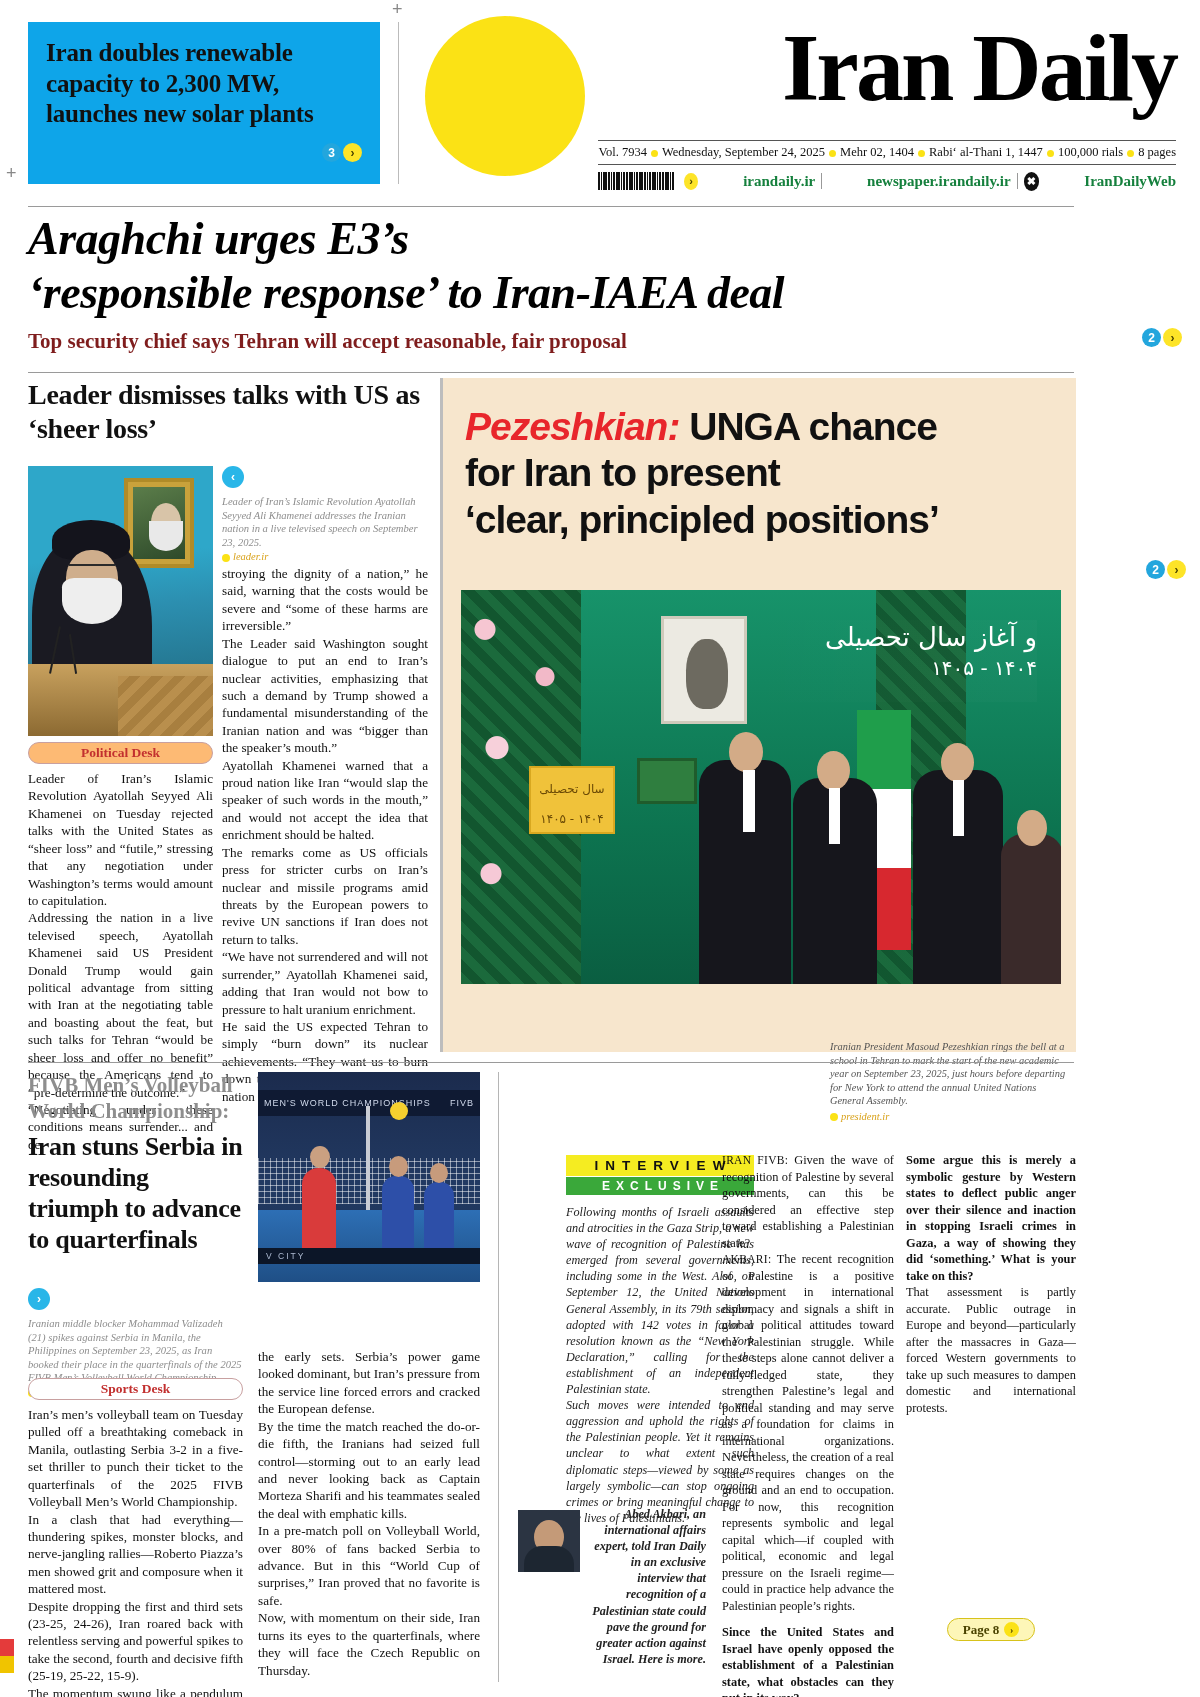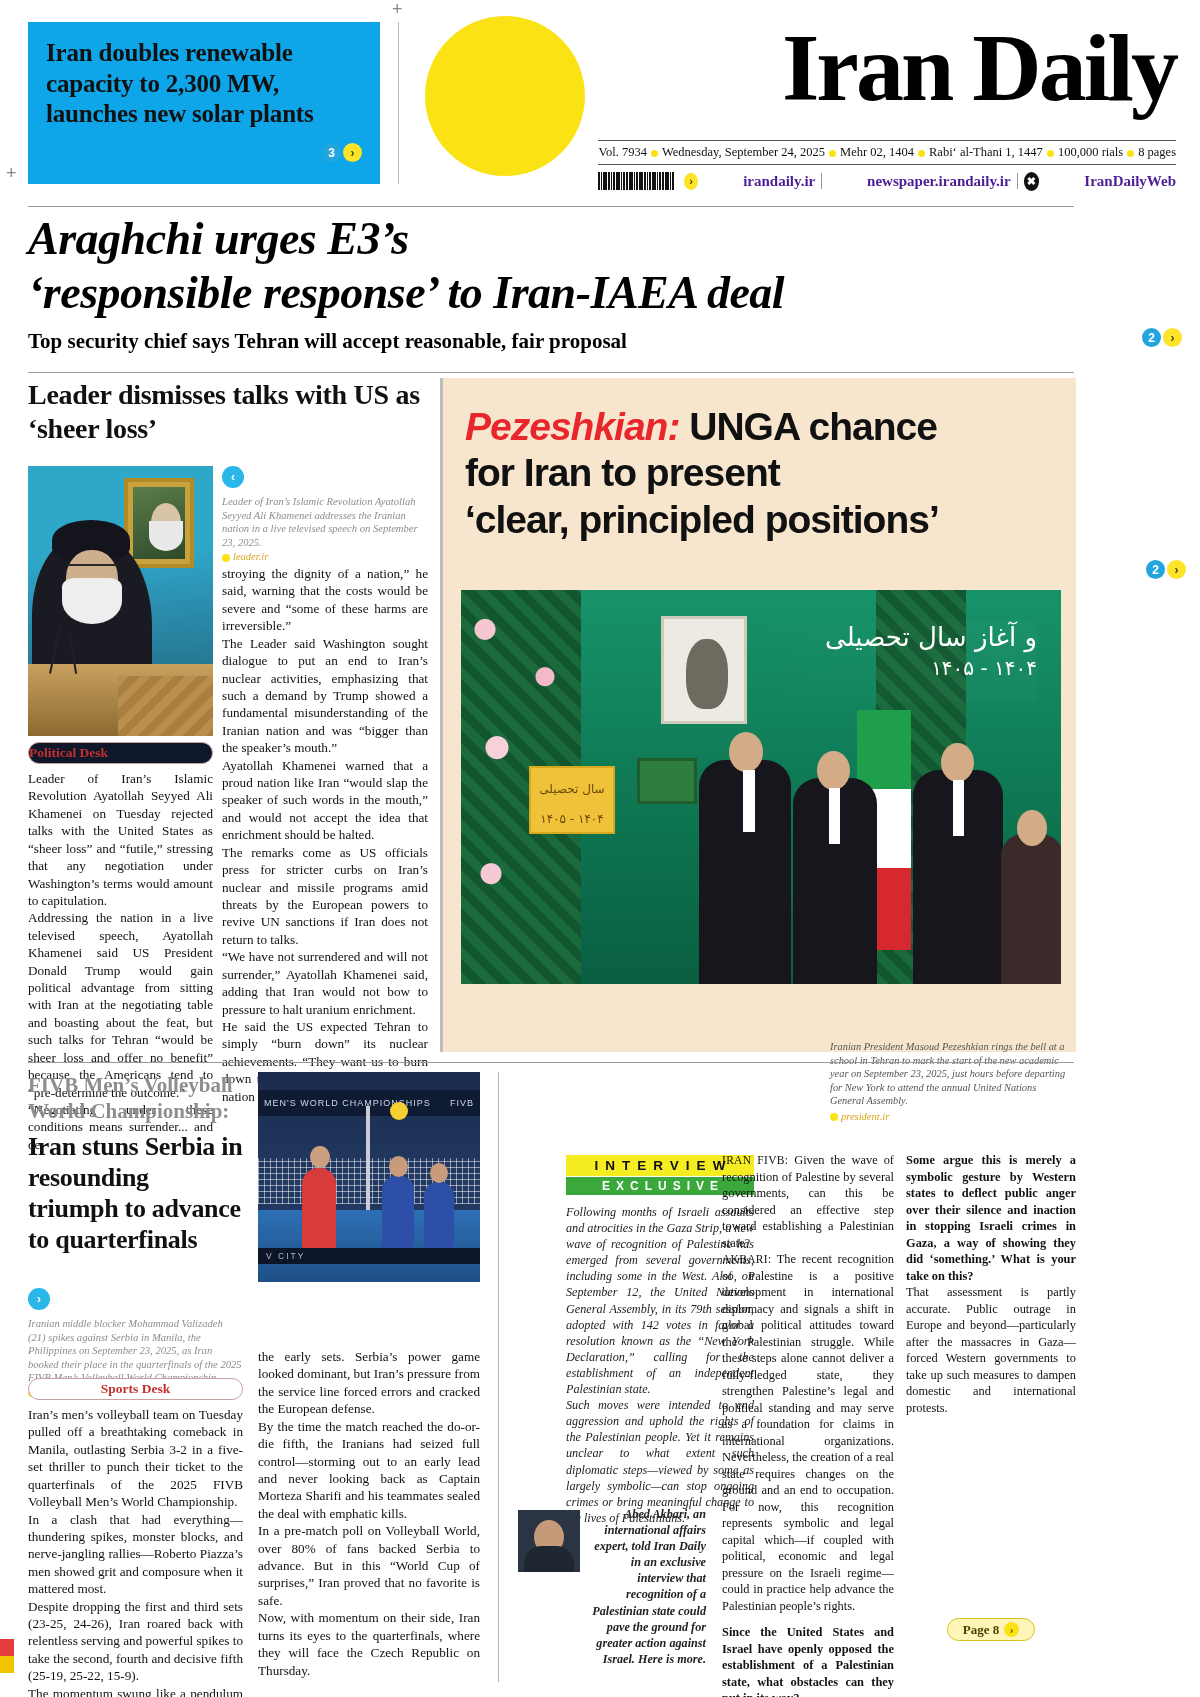--- a/index.html
+++ b/index.html
@@ -63,34 +63,34 @@
     font-family:"Liberation Serif", serif;
   }
   .dot { display:inline-block; width:7px; height:7px; border-radius:50%; background:#fbe215; margin:0 4px; vertical-align:middle; }
   .meta-rule2 { position:absolute; left:598px; top:164px; width:578px; height:1px; background:#555; }
 
   .weblinks { position:absolute; left:598px; top:170px; width:578px; height:22px; display:flex; align-items:center; gap:6px; justify-content:flex-end;}
   .barcode { display:flex; align-items:flex-end; height:18px; gap:1px; margin-right:4px;}
   .barcode i { display:block; width:2px; background:#111; height:18px; }
   .barcode i.t { width:1px; }
   .barcode i.w { width:4px; }
-  .weblink { font-family:"Liberation Serif",serif; font-weight:bold; font-size:15px; color:#4c1d95; white-space:nowrap;margin-left:39px; }
+  .weblink { font-family:"Liberation Serif",serif; font-weight:bold; font-size:15px; color:#15803d; white-space:nowrap;margin-left:39px; }
   .sep { width:1px; height:16px; background:#999; }
   .yarrow { display:inline-flex; align-items:center; justify-content:center; width:17px; height:17px; border-radius:50%; background:#fde428; color:#4a4300; font-size:11px; font-weight:bold; font-family:"Liberation Sans",sans-serif;}
   .xicon { display:inline-flex; align-items:center; justify-content:center; width:19px; height:19px; border-radius:50%; background:#111; color:#fff; font-size:11px; font-family:"Liberation Sans",sans-serif; font-weight:bold;}
 
   
   .rule-thick { position:absolute; background:#777; height:1px; }
   .mainhead { position:absolute; left:28px; top:212px; width:1046px; }
   .mainhead h1 {
     margin:0; font-size:46px; line-height:1.18; font-weight:bold;
     font-family:"Liberation Serif", serif; letter-spacing:-0.5px; color:#000;font-style:italic;
   }
   .mainhead .sub {
-    margin-top:8px; font-size:21px; color:#000000; font-weight:bold;
+    margin-top:8px; font-size:21px; color:#7f1d1d; font-weight:bold;
     font-family:"Liberation Serif", serif;
   }
   .mainbadge { position:absolute; right:18px; top:328px; }
 
   
   .leftcol { position:absolute; left:28px; top:378px; width:400px; }
   .leftcol h2.hl {
     margin:0; font-size:28px; line-height:1.2; font-weight:bold;
     font-family:"Liberation Serif",serif; letter-spacing:-0.3px;
   }
@@ -108,22 +108,22 @@
   .lp-face { position:absolute; left:38px; top:84px; width:52px; height:58px; border-radius:48% 48% 44% 44%; background:#cfae8c; }
   .lp-beard { position:absolute; left:34px; top:112px; width:60px; height:46px; border-radius:20% 20% 50% 50%; background:#eeeeee; }
   .lp-glass { position:absolute; left:41px; top:98px; width:46px; height:11px; border-top:2px solid #2b2b2b;}
   .lp-podium { position:absolute; left:0; bottom:0; width:185px; height:72px; background:linear-gradient(180deg,#c8a15e,#8c6a32); }
   .lp-podium:after{content:"";position:absolute;left:90px;top:12px;width:95px;height:60px;background:repeating-linear-gradient(135deg,#b98f4d 0 8px,#a87f3f 8px 16px);}
   .lp-mic { position:absolute; left:26px; bottom:62px; width:2px; height:48px; background:#222; transform:rotate(12deg);}
   .lp-mic2 { position:absolute; left:44px; bottom:62px; width:2px; height:40px; background:#222; transform:rotate(-9deg);}
 
   .desk-pill {
     position:absolute; left:28px; top:742px; width:185px; height:22px;
-    border:1px solid #c8a0a0; border-radius:11px; background:#0f172a;
-    display:flex; align-items:center; justify-content:flex-start;
+    border:1px solid #c8a0a0; border-radius:11px; background:#fdba74;
+    display:flex; align-items:center; justify-content:center;
     font-family:"Liberation Serif",serif; font-weight:bold; font-size:13.5px; color:#c2302f;
   }
 
   .col-text {
     font-family:"Liberation Serif",serif; font-size:13.2px; line-height:1.32;
     text-align:justify; color:#111; hyphens:auto;
   }
   .col-text p { margin:0; }
   .body-l { position:absolute; left:28px; top:770px; width:185px; }
   .body-r { position:absolute; left:222px; top:565px; width:206px; }

